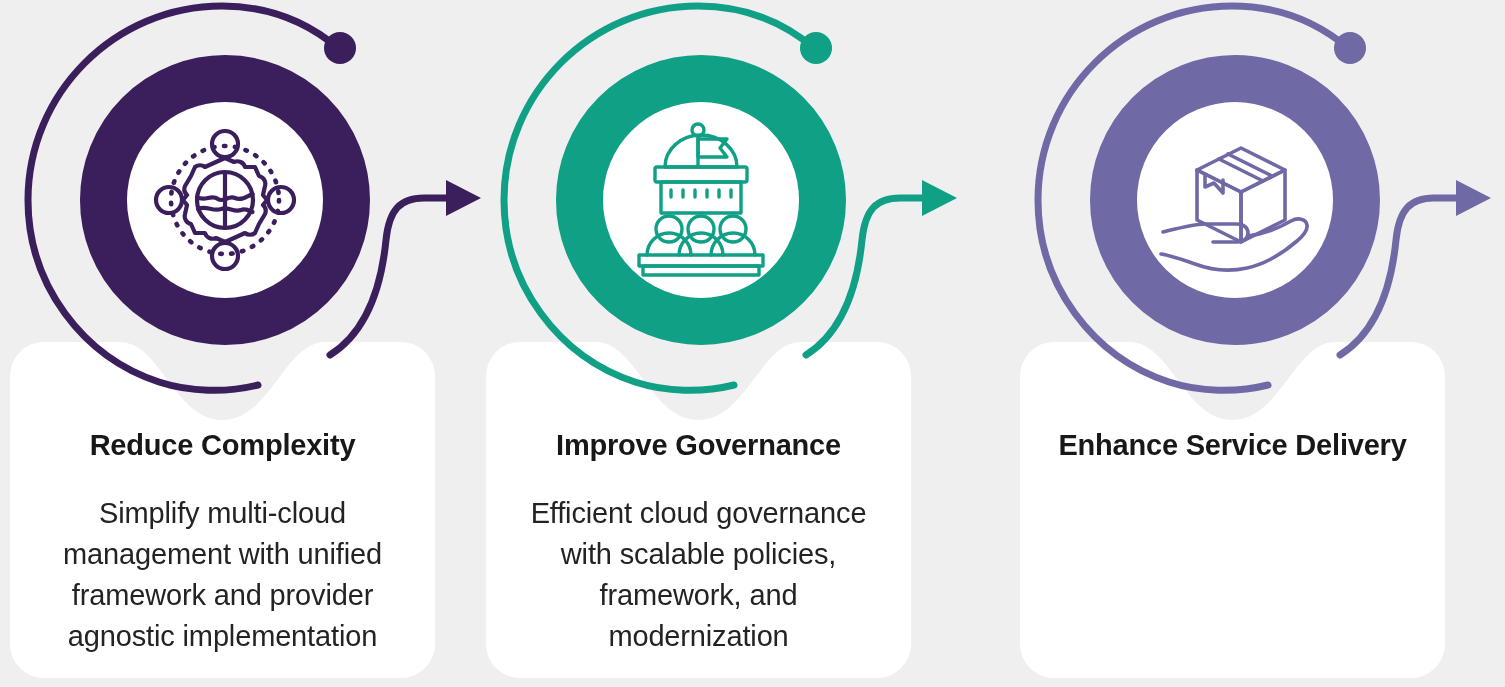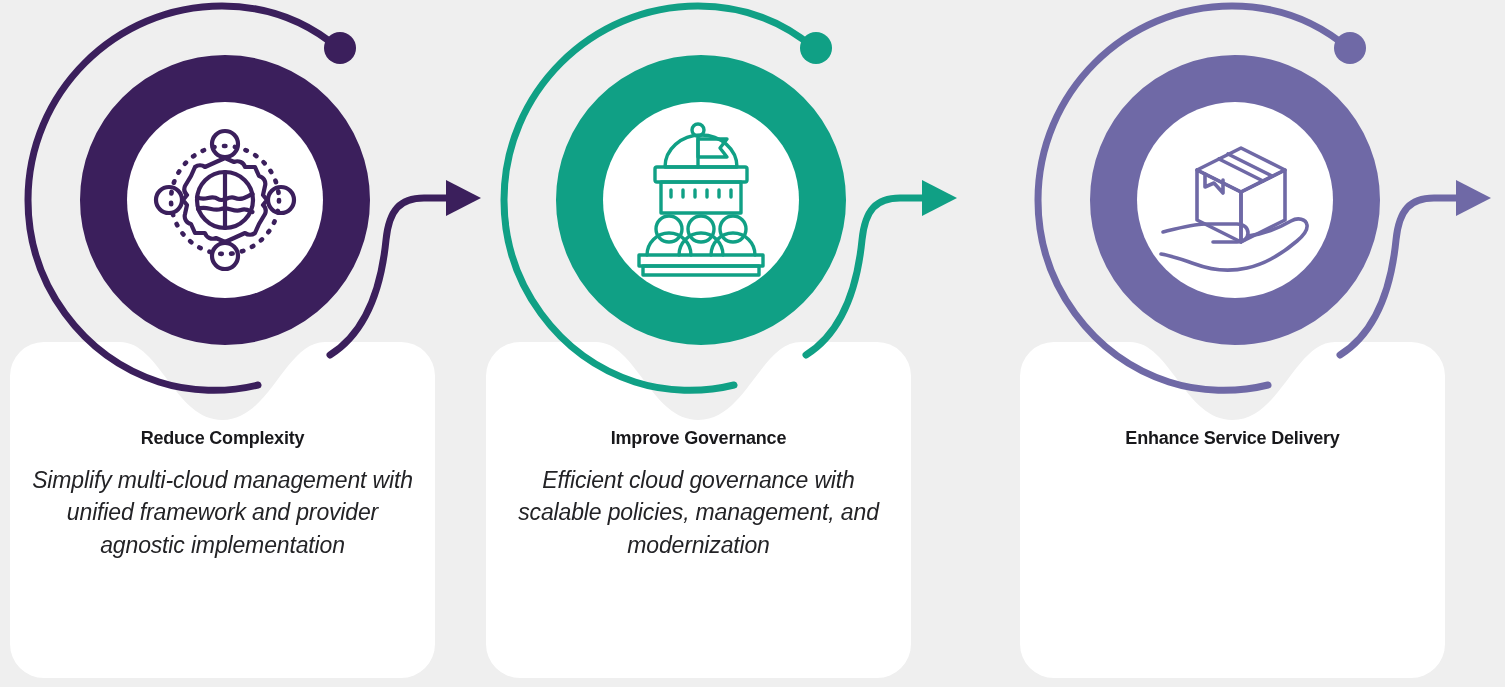--- a/index.html
+++ b/index.html
@@ -46,35 +46,34 @@
     top: 342px;
     width: 425px;
     height: 336px;
     text-align: center;
     box-sizing: border-box;
     padding: 0 14px;
   }
   .card-title {
     margin: 0;
     padding-top: 86px;
-    font-size: 18px;
+    font-size: 29px;
     font-weight: bold;
     color: #18181b;
     letter-spacing: -0.2px;
     line-height: 1.2;
   }
   .card-desc {
-    margin: 0;
+    margin: 16px;
     padding-top: 14px;
-    font-size: 23px;
+    font-size: 29px;
     font-weight: 400;
     color: #232326;
     line-height: 1.42;
     letter-spacing: -0.15px;
-    font-style: italic;
   }
 
   
   .graphic {
     position: absolute;
     left: 0;
     top: 0;
     width: 505px;
     height: 400px;
     pointer-events: none;
@@ -165,21 +164,21 @@
                  C150,0 165,78 212.5,78
                  C260,78 275,0 315,0
                  L391,0 A34,34 0 0 1 425,34
                  L425,302 A34,34 0 0 1 391,336
                  L34,336 A34,34 0 0 1 0,302 Z" fill="#ffffff"></path>
       </svg>
     </div>
 
     <div class="card-text">
       <h3 class="card-title">Improve Governance</h3>
-      <p class="card-desc">Efficient cloud governance with scalable policies, management, and modernization</p>
+      <p class="card-desc">Efficient cloud governance with scalable policies, framework, and modernization</p>
     </div>
 
     <div class="graphic">
       <svg width="505" height="400" viewBox="0 0 505 400" xmlns="http://www.w3.org/2000/svg">
         <g fill="none" stroke="#10a085" stroke-width="7" stroke-linecap="round">
           <path d="M338,48
                    C300,16 258,6 222,6
                    C115,6 28,93 28,200
                    C28,285 83,357 159,382
                    C190,392 226,393 258,385"></path>

